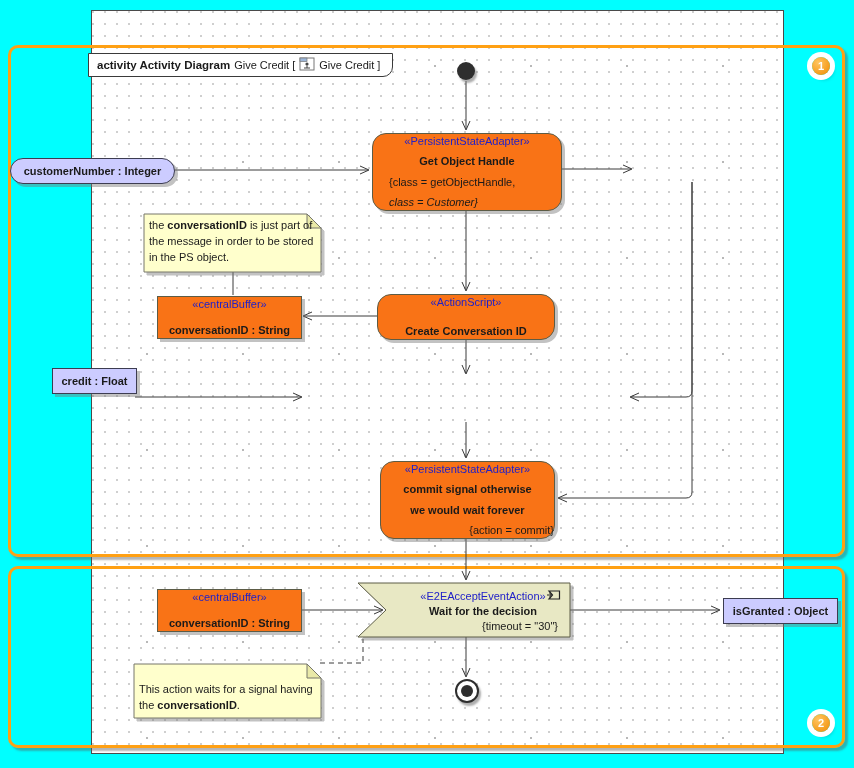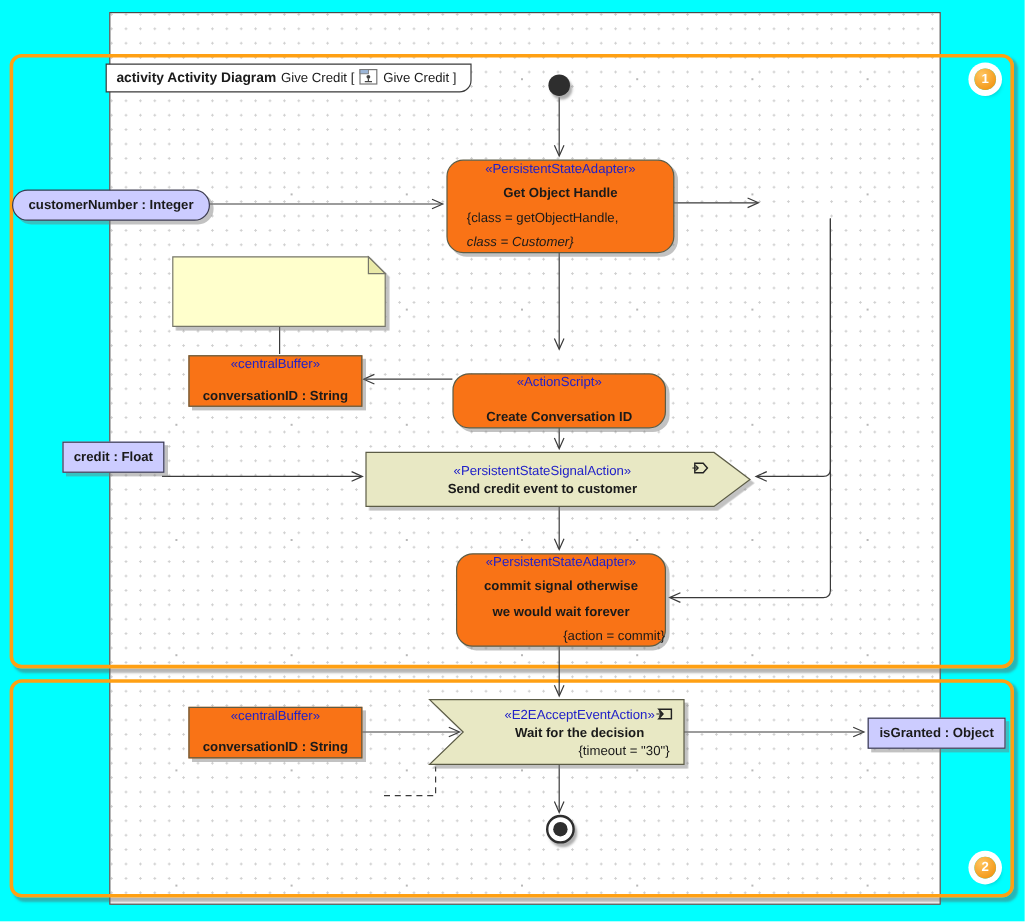--- a/index.html
+++ b/index.html
@@ -111,47 +111,33 @@
   </div>
   <div class="pin" style="left:723px;top:598px;width:113px;height:24px;">
     <span>isGranted : Object</span>
   </div>
 
   <div class="notewrap" style="left:143px;top:213px;width:181px;height:62px;">
     <svg class="outline" width="181" height="62">
         <path d="M1,1 H164 L178,15 V59 H1 Z" fill="#ffffcc" stroke="#76766a"></path>
         <path d="M164,1 V15 H178 Z" fill="#e9e9a8" stroke="#76766a"></path>
       </svg>
+    <div class="notetext"><span>the </span><b>conversationID</b><span> is just part of the message in order to be stored in the PS object.</span></div>
   </div>
 
   <div class="node" style="left:157px;top:296px;width:143px;height:41px;">
     <div class="stereo">«centralBuffer»</div>
     <div class="name">conversationID : String</div>
   </div>
 
-  <div class="node action" style="left:377px;top:294px;width:176px;height:44px;margin-top:17px;">
+  <div class="node action" style="left:377px;top:294px;width:176px;height:44px;">
     <div class="stereo">«ActionScript»</div>
     <div class="name">Create Conversation ID</div>
   </div>
 
-  <div class="shapewrap" style="left:304px;top:375px;width:326px;height:52px;">
-    <svg class="outline" width="326" height="52">
-        <polygon points="1,2 291,2 321,24.5 291,47 1,47" fill="#e8e8c4" stroke="#5c5c46"></polygon>
-      </svg>
-    <div class="shapetext" style="padding-right:30px;box-sizing:border-box;">
-      <div class="stereo">«PersistentStateSignalAction»</div>
-      <div class="name">Send credit event to customer</div>
-    </div>
-    <span class="mini-icon" style="left:272px;top:7px;">
-      <svg width="16" height="16">
-          <path d="M3,4 H10 L13.5,8 10,12 H3 Z" fill="none" stroke="#222" stroke-width="1.2"></path>
-          <path d="M1,8 H6 M6,8 L3.5,5.8 M6,8 L3.5,10.2" stroke="#222" fill="none"></path>
-        </svg>
-    </span>
-  </div>
 
   <div class="node action" style="left:380px;top:461px;width:173px;height:76px;">
     <div class="stereo">«PersistentStateAdapter»</div>
     <div class="name">commit signal otherwise</div>
     <div class="name">we would wait forever</div>
     <div class="constraint" style="width:100%;box-sizing:border-box;text-align:right;">{action = commit}</div>
   </div>
 
   <div class="node" style="left:157px;top:589px;width:143px;height:41px;">
     <div class="stereo">«centralBuffer»</div>
@@ -168,20 +154,27 @@
       <div class="constraint" style="width:100%;padding-right:16px;box-sizing:border-box;text-align:right;">{timeout = "30"}</div>
     </div>
     <span class="mini-icon" style="left:190px;top:6px;">
       <svg width="16" height="16">
           <path d="M3,4 H13.5 V12 H3 L6.5,8 Z" fill="none" stroke="#222" stroke-width="1.2"></path>
           <path d="M1,8 H5.5 M5.5,8 L3.2,5.8 M5.5,8 L3.2,10.2" stroke="#222" fill="none"></path>
         </svg>
     </span>
   </div>
 
+  <div class="notewrap" style="left:133px;top:663px;width:191px;height:58px;">
+    <svg class="outline" width="191" height="58">
+        <path d="M1,1 H174 L188,15 V55 H1 Z" fill="#ffffcc" stroke="#76766a"></path>
+        <path d="M174,1 V15 H188 Z" fill="#e9e9a8" stroke="#76766a"></path>
+      </svg>
+    <div class="notetext" style="top:18px;"><span>This action waits for a signal having the </span><b>conversationID</b><span>.</span></div>
+  </div>
 
   <div class="final" style="left:455px;top:679px;">
     <div class="dot"></div>
   </div>
 
   <div class="badge" style="left:812px;top:57px;">
     <span>1</span>
   </div>
   <div class="badge" style="left:812px;top:714px;">
     <span>2</span>

